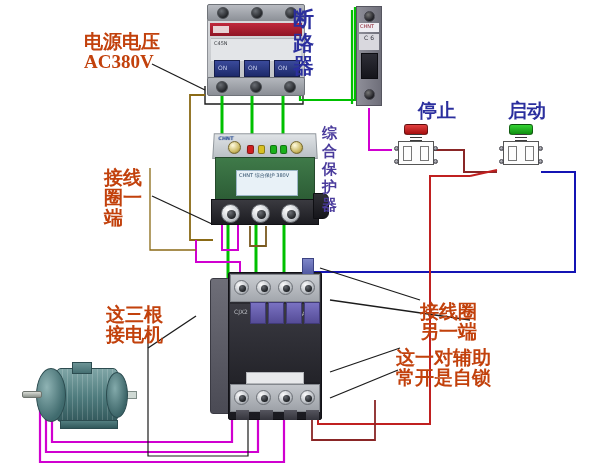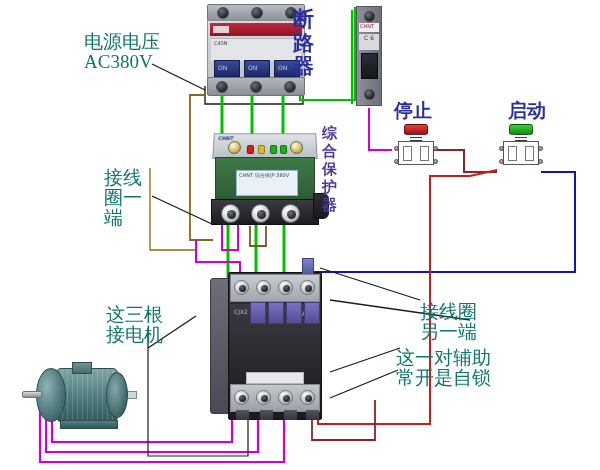--- a/index.html
+++ b/index.html
@@ -23,23 +23,23 @@
     width: 600px; height: 470px;
     pointer-events: none;
   }
   .lbl {
     position: absolute;
     white-space: pre;
     line-height: 1.05;
     font-family: "Liberation Serif", "DejaVu Serif", serif;
   }
   .lbl-black {
-    color: #0f766e;
+    color: #c2410c;
     font-size: 19px;
-    font-weight: 400;
+    font-weight: 700;
   }
   .lbl-vert {
     position: absolute;
     font-family: "Liberation Serif", "DejaVu Serif", serif;
     font-weight: 700;
     font-size: 21px;
     line-height: 1.12;
     text-align: center;
     white-space: pre;
   }
@@ -606,17 +606,17 @@
   <div class="lbl lbl-black" style="left:104px; top:168px;">接线
 圈一
 端</div>
 
   <div class="lbl lbl-black" style="left:106px; top:305px;">这三根
 接电机</div>
 
   <div class="lbl lbl-black" style="left:396px; top:348px;">这一对辅助
 常开是自锁</div>
 
-  <div class="lbl-btn" style="left:394px; top:98px;font-family:Liberation Serif, serif;">停止</div>
+  <div class="lbl-btn" style="left:418px; top:98px;font-family:Liberation Serif, serif;">停止</div>
 
   <div class="lbl-btn" style="left:508px; top:98px;">启动</div>
 
 </div>
 
 </body></html>

